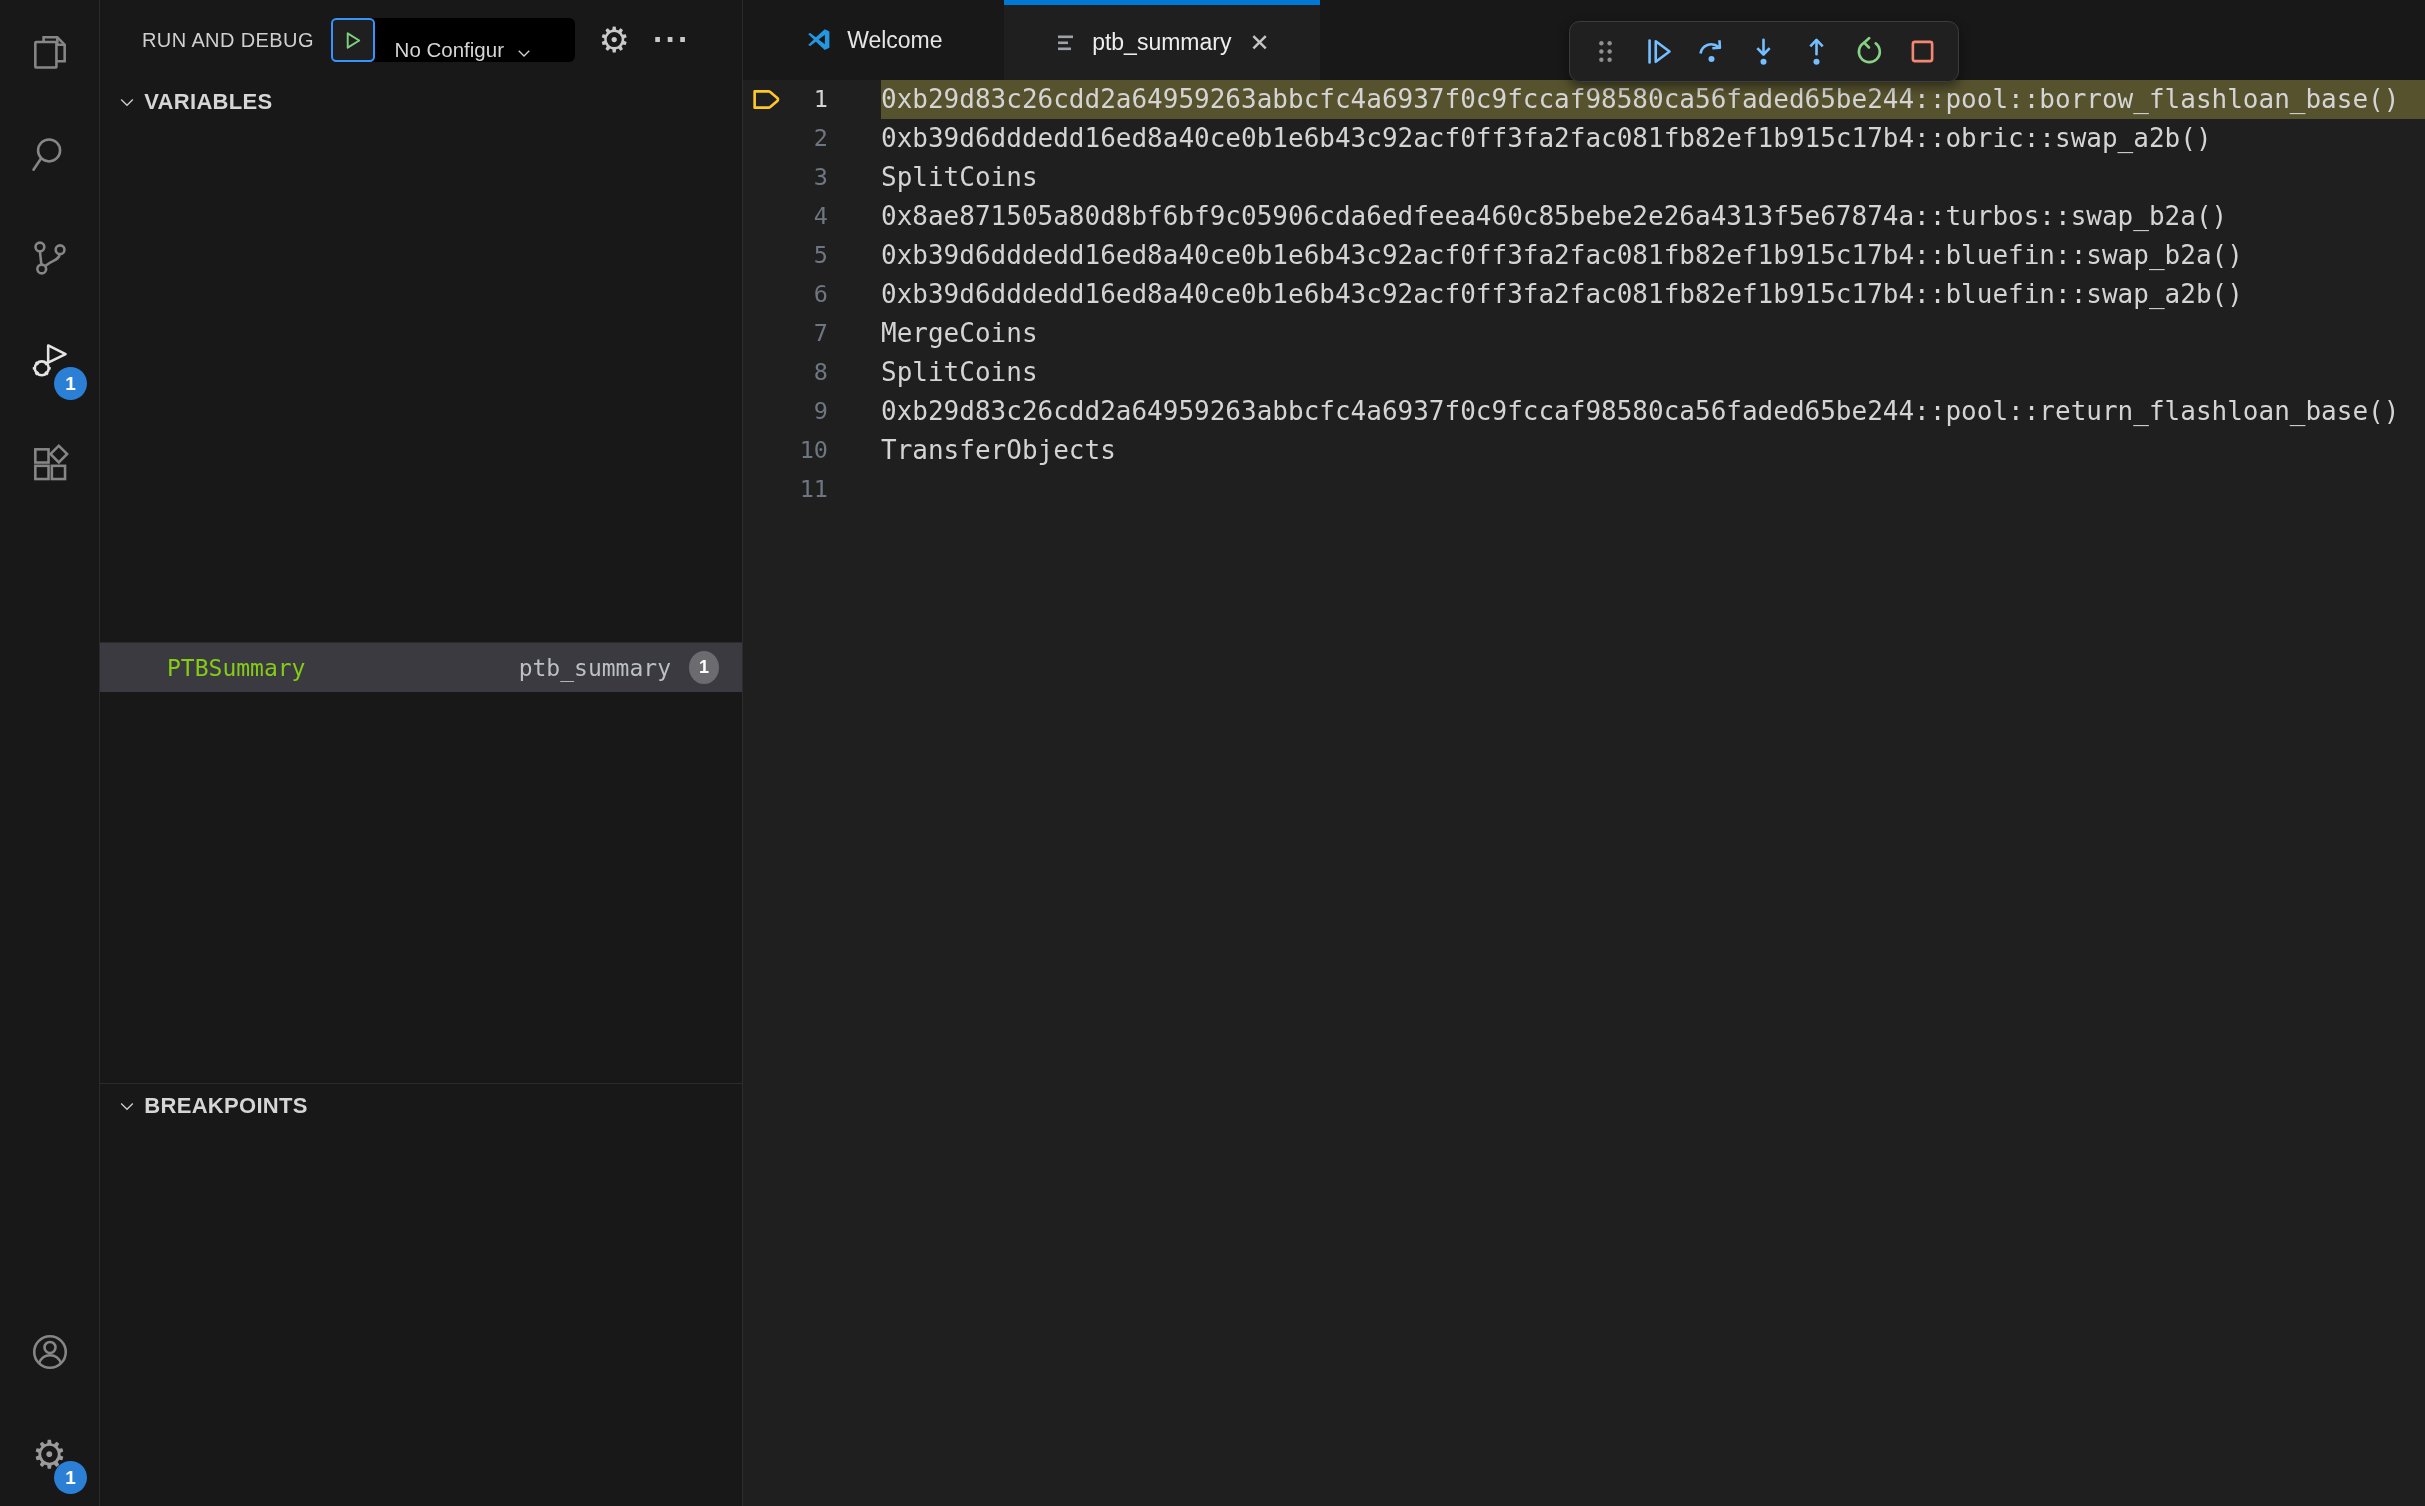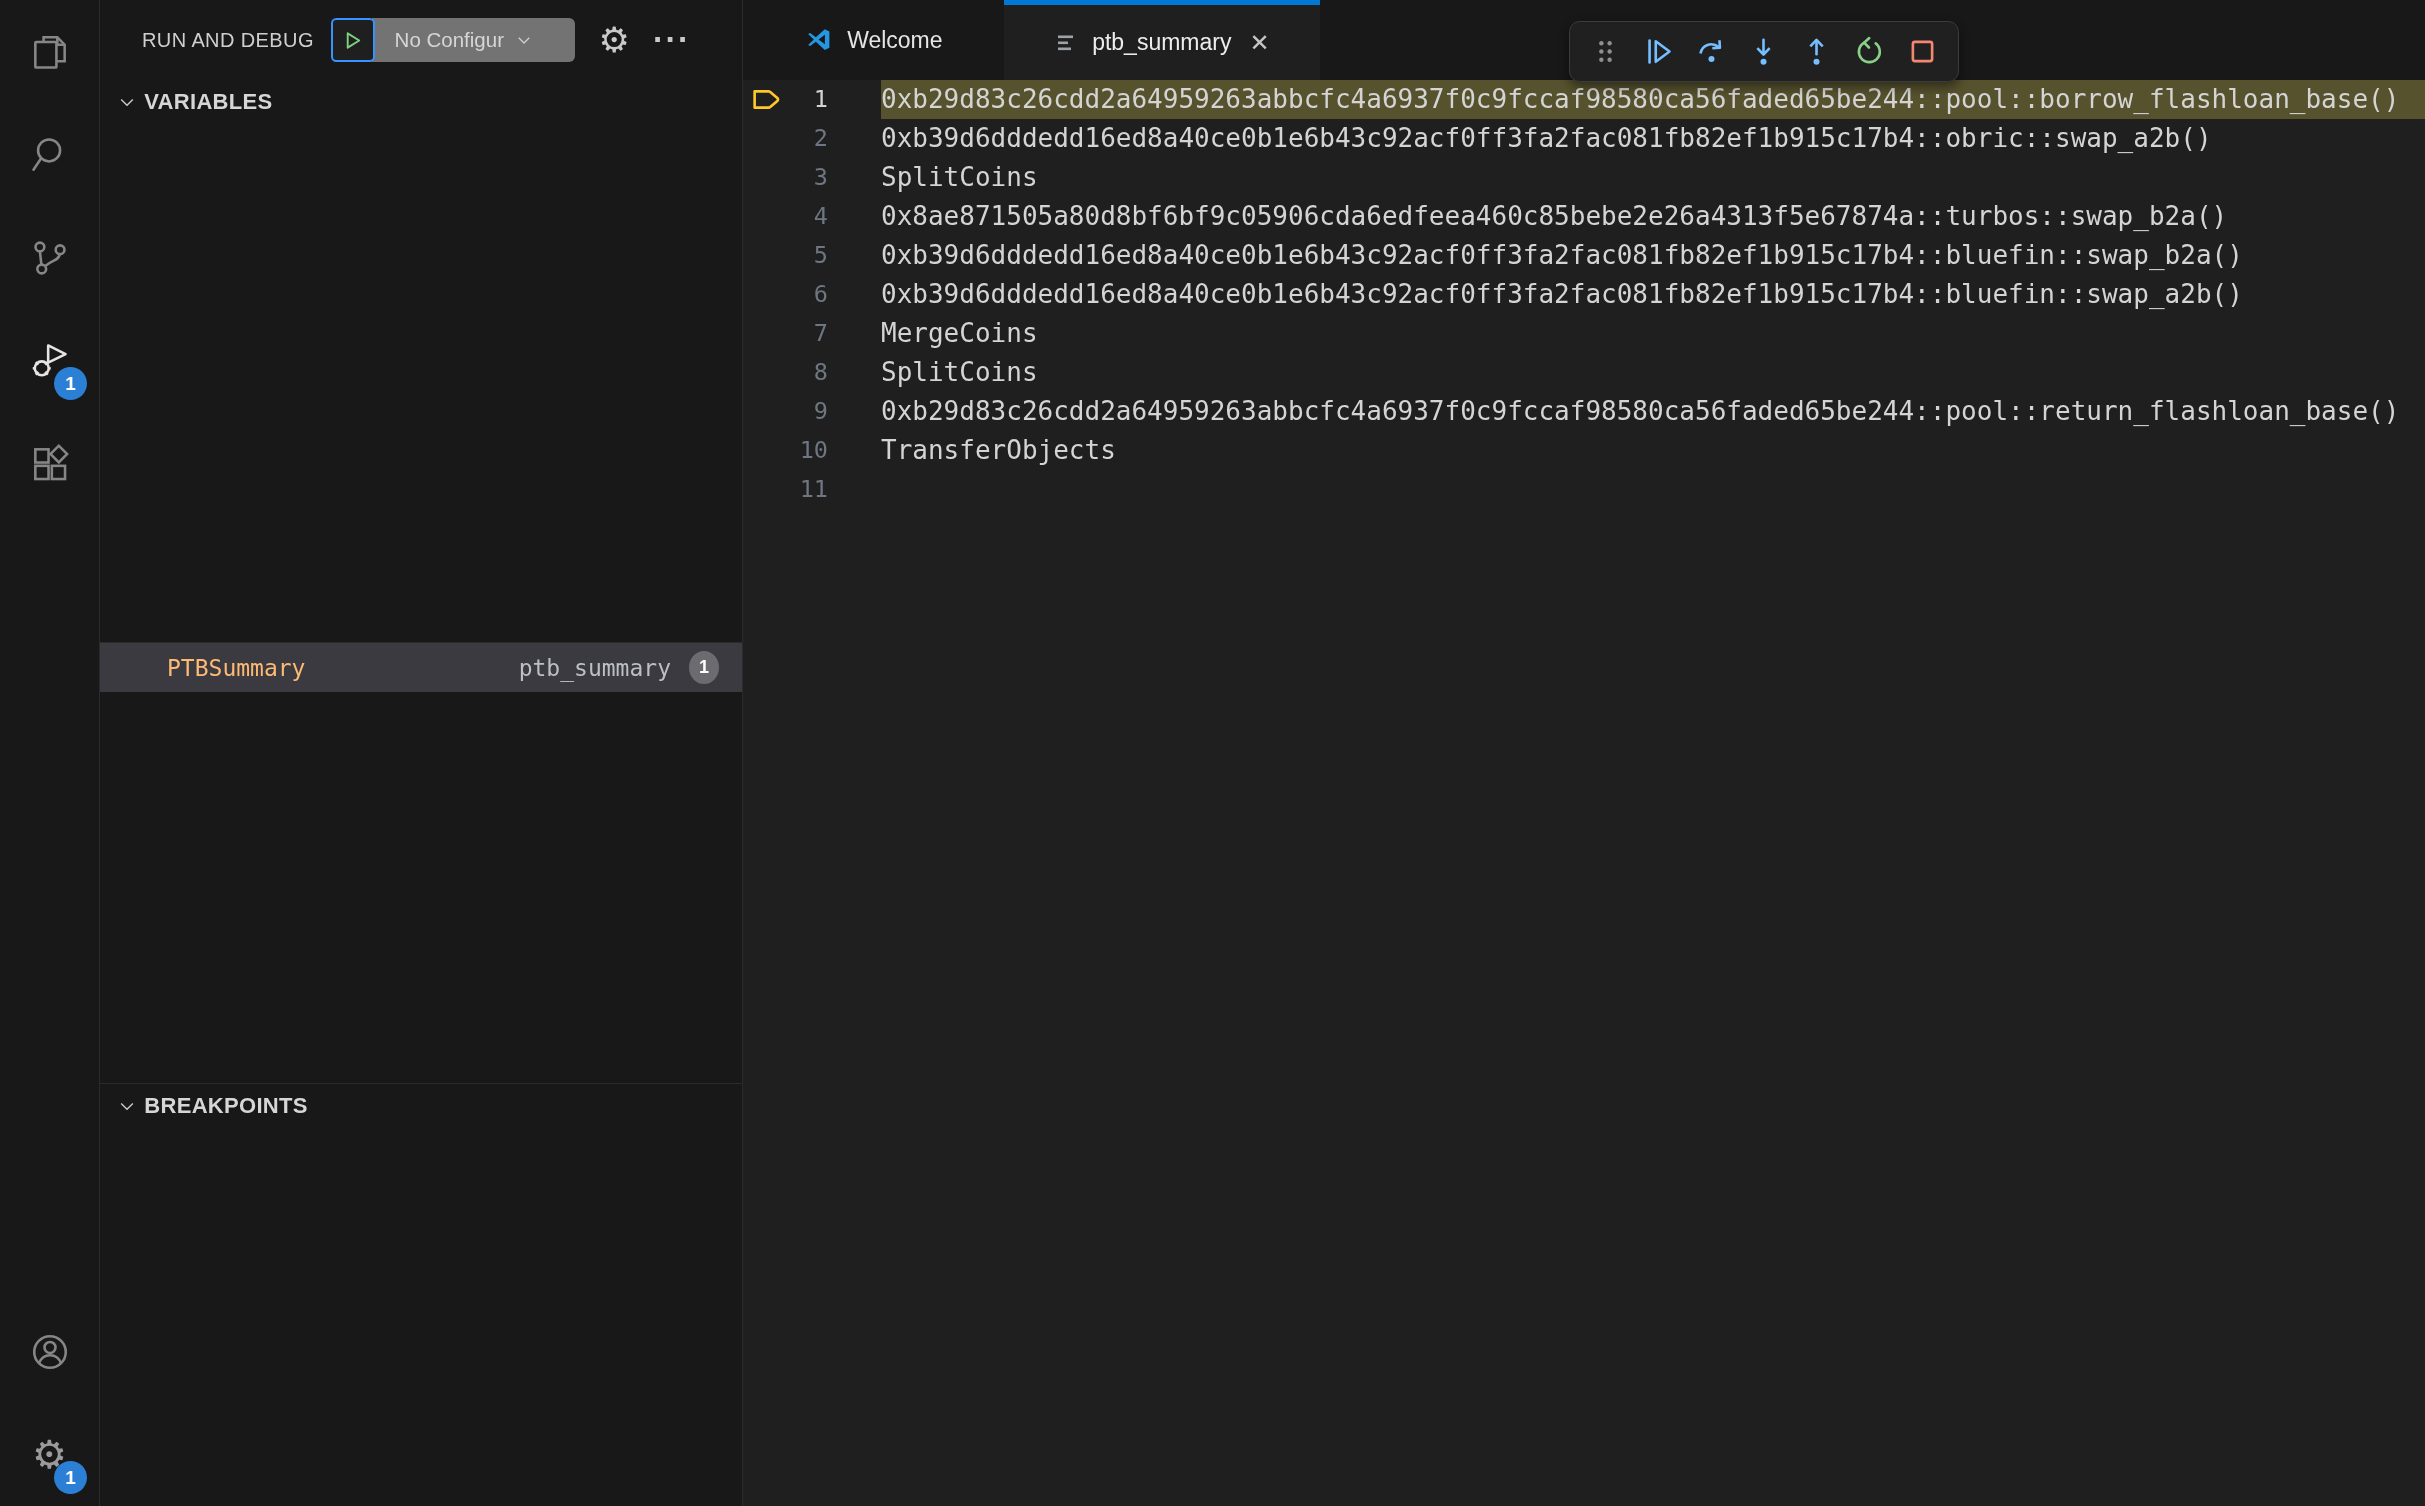--- a/index.html
+++ b/index.html
@@ -62,22 +62,22 @@
   }
   .launch-play {
     width:44px; background:#1f1f1f;
     border:2.3px solid #3794ff; border-radius:5.3px;
     display:flex; align-items:center; justify-content:center;
     cursor:pointer; z-index:1;
   }
   .launch-play svg { width:23px; height:23px; stroke:#7fd17f; stroke-width:2; fill:none; }
   .launch-dropdown {
     width:203px; margin-left:-3px;
-    background:#737373; border-radius:0 6px 6px 0;
-    display:flex; align-items:center;
+    background:#000000; border-radius:0 6px 6px 0;
+    display:flex; align-items:flex-end;
     padding-left:23px; cursor:pointer;
   }
   .launch-dropdown .cfg-label { font-size:20.5px; color:#d6d6d6; white-space:nowrap; }
   .launch-dropdown svg { width:18px; height:18px; stroke:#cfcfcf; stroke-width:1.8; fill:none; margin-left:10.6px; }
   .hdr-gear {
     margin-left:24px; cursor:pointer;
     font-family:"DejaVu Sans", sans-serif; font-size:35px; color:#c9c9c9; line-height:1;
   }
   .hdr-more {
     margin-left:23px; cursor:pointer;
@@ -107,21 +107,21 @@
   .section-body { flex:1; }
 
   .stack-frame {
     height:49px; flex-shrink:0;
     background:#3a3a40;
     display:flex; align-items:center;
     padding-left:67px; padding-right:23px;
     cursor:pointer;
     font-family:"DejaVu Sans Mono", monospace;
   }
-  .frame-name { font-size:23px; color:#fdba74; }
+  .frame-name { font-size:23px; color:#84cc16; }
   .frame-right { margin-left:auto; display:flex; align-items:center; }
   .frame-source { font-size:23px; color:#bcbfc4; }
   .frame-badge {
     margin-left:18px;
     width:30px; height:33px; border-radius:50%;
     background:#6b6b70; color:#ffffff;
     font-family:"Liberation Sans", sans-serif;
     font-size:18px; font-weight:700;
     display:flex; align-items:center; justify-content:center;
   }

